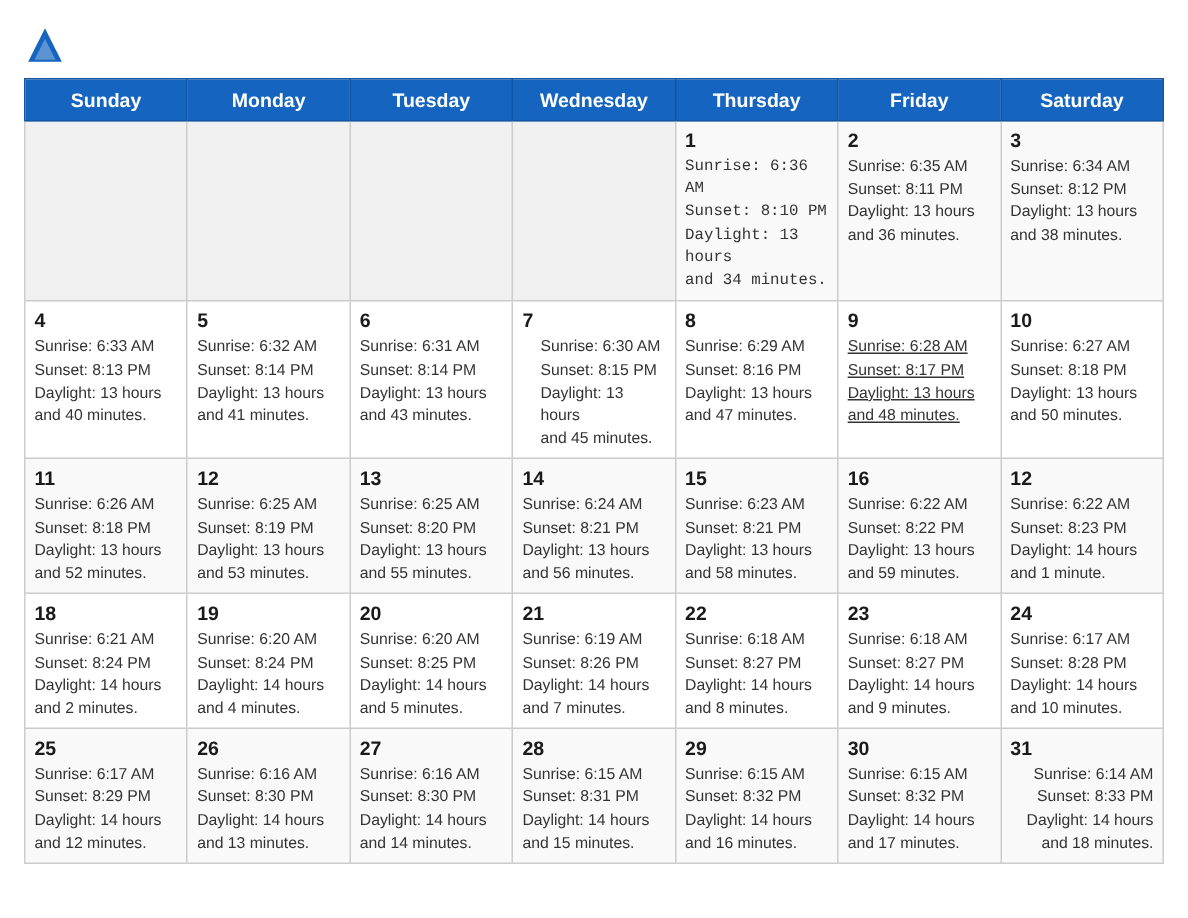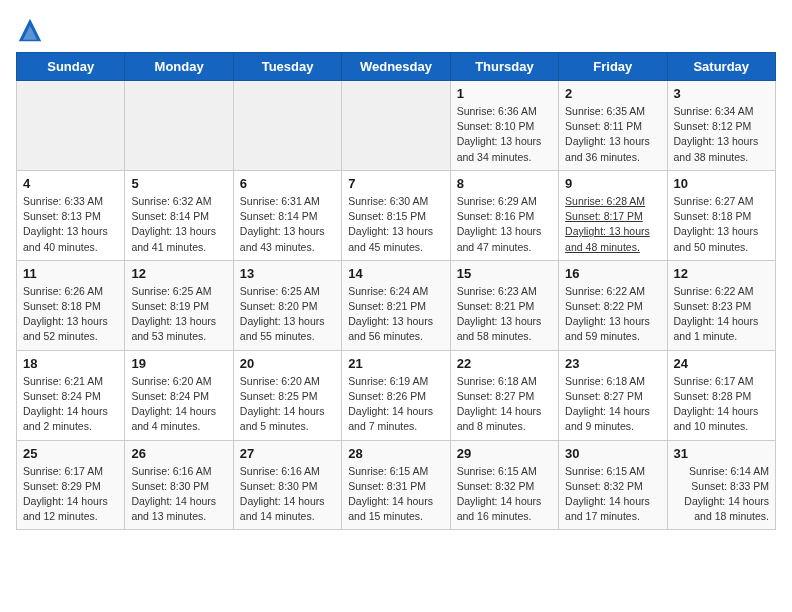--- a/index.html
+++ b/index.html
@@ -133,21 +133,21 @@
         </tr>
     </thead>
     <tbody id="calendar-body">
     <tr>
           <td class="empty-cell"></td>
           <td class="empty-cell"></td>
           <td class="empty-cell"></td>
           <td class="empty-cell"></td>
           <td>
             <span class="day-number">1</span>
-            <div class="day-info" style="white-space: pre-line;">Sunrise: 6:36 AM
+            <div class="day-info" style="white-space: pre-line; font-family: Liberation Mono, monospace;">Sunrise: 6:36 AM
 Sunset: 8:10 PM
 Daylight: 13 hours
 and 34 minutes.</div>
           </td>
           <td>
             <span class="day-number">2</span>
             <div class="day-info" style="white-space: pre-line;">Sunrise: 6:35 AM
 Sunset: 8:11 PM
 Daylight: 13 hours
 and 36 minutes.</div>
@@ -177,21 +177,21 @@
           </td>
           <td>
             <span class="day-number">6</span>
             <div class="day-info" style="white-space: pre-line;">Sunrise: 6:31 AM
 Sunset: 8:14 PM
 Daylight: 13 hours
 and 43 minutes.</div>
           </td>
           <td>
             <span class="day-number">7</span>
-            <div class="day-info" style="white-space: pre-line;">Sunrise: 6:30 AM
+            <div class="day-info" style="white-space: pre-line; margin-left: 12px;">Sunrise: 6:30 AM
 Sunset: 8:15 PM
 Daylight: 13 hours
 and 45 minutes.</div>
           </td>
           <td>
             <span class="day-number">8</span>
             <div class="day-info" style="white-space: pre-line;">Sunrise: 6:29 AM
 Sunset: 8:16 PM
 Daylight: 13 hours
 and 47 minutes.</div>

